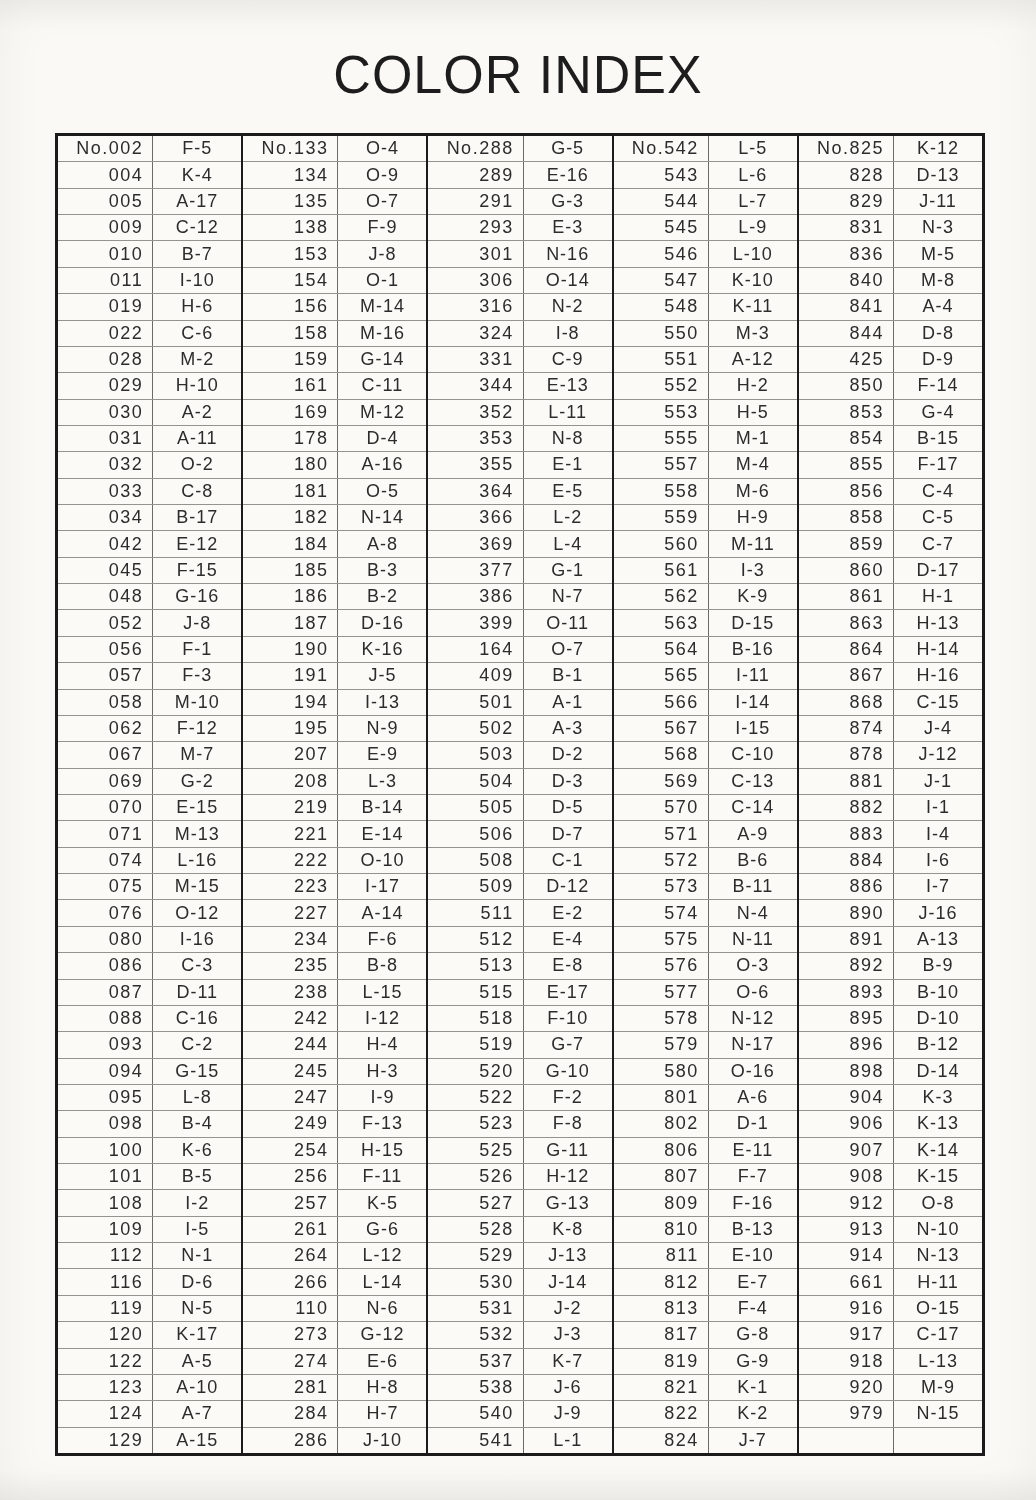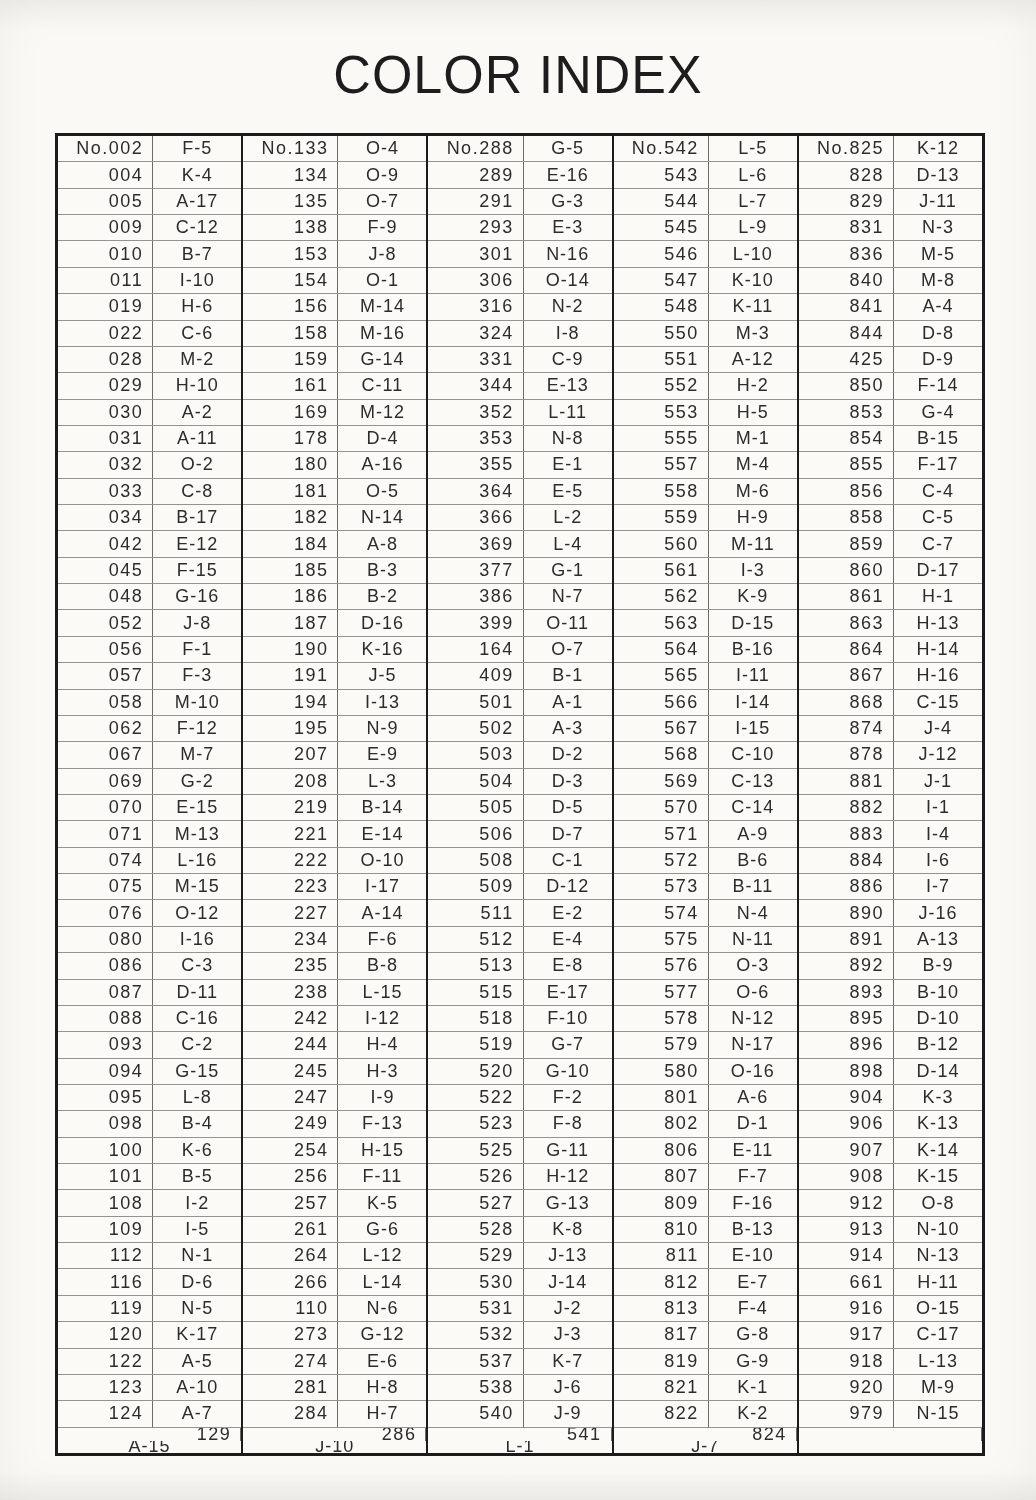--- a/index.html
+++ b/index.html
@@ -50,21 +50,21 @@
     border-right: 2px solid #1b1b1b;
     min-width: 0;
   }
   .col-group:last-child { border-right: none; }
   .trow {
     flex: 1 1 0;
     display: flex;
     border-bottom: 1px solid #95938d;
     min-height: 0;
   }
-  .trow:last-child { border-bottom: none; flex-direction: column; }
+  .trow:last-child { border-bottom: none; }
   .cell {
     display: flex;
     align-items: center;
     font-size: 18px;
     color: #2c2c2c;
     overflow: hidden;
     white-space: nowrap;
   }
   .cell-no {
     flex: 0 0 52%;

